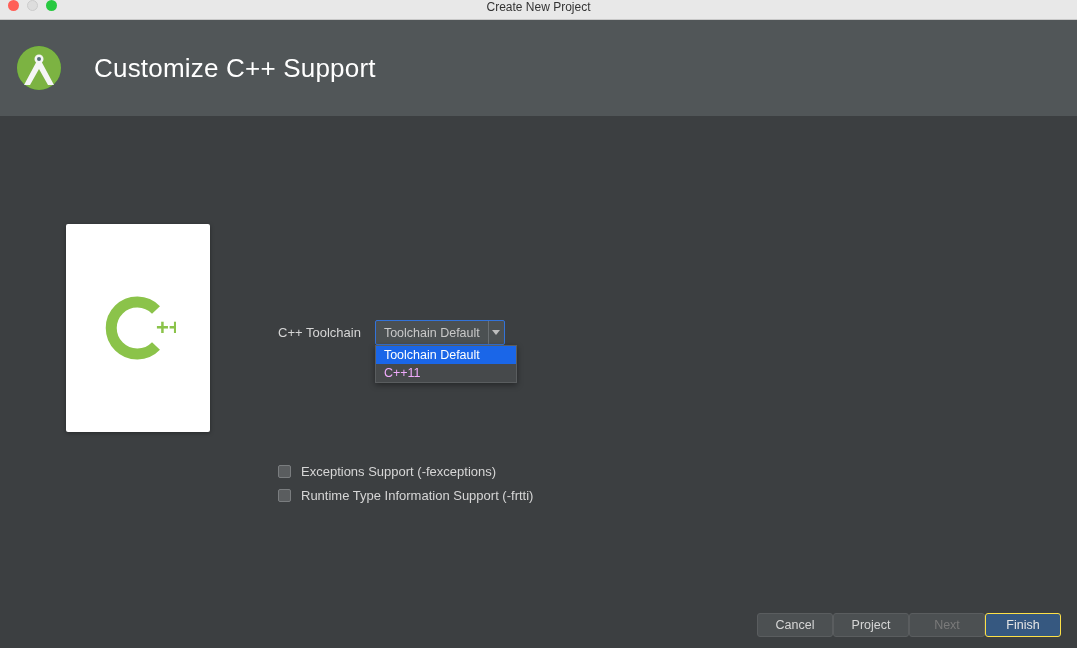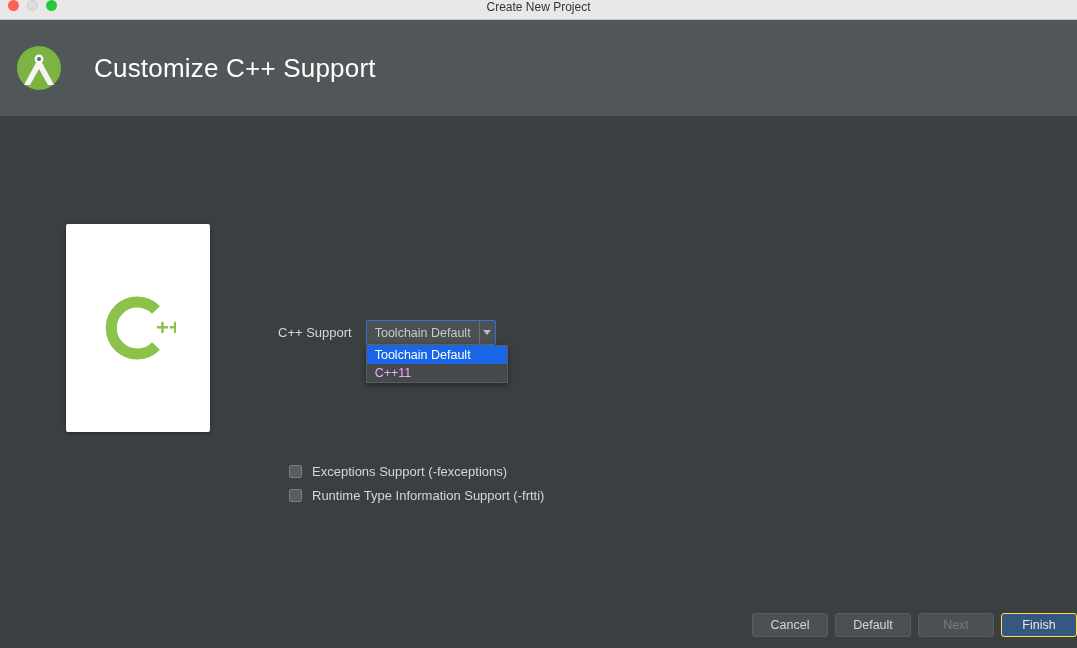--- a/index.html
+++ b/index.html
@@ -126,21 +126,21 @@
       font-size: 12.5px;
       color: #f0abfc;
       cursor: pointer;
     }
     .dropdown-item.selected {
       background: #1a66e8;
       color: #fff;
     }
     .checkbox-group {
       position: absolute;
-      left: 289px;
+      left: 278px;
       top: 348px;
       display: flex;
       flex-direction: column;
       gap: 9px;
     }
     .checkbox-row {
       display: flex;
       align-items: center;
       gap: 10px;
     }
@@ -149,21 +149,21 @@
       background: #5a5d5f;
       border: 1px solid #7a7d7f;
       border-radius: 2px;
     }
     .button-bar {
       height: 46px;
       background: #3c3f41;
       display: flex;
       justify-content: flex-end;
       align-items: center;
-      gap: 7px;
+      padding-right: 16px;
       margin-left: 44px;
     }
     .btn {
       width: 76px;
       height: 24px;
       border-radius: 3px;
       font-size: 12.5px;
       display: flex;
       align-items: center;
       justify-content: center;
@@ -211,21 +211,21 @@
   <div class="cpp-card">
     <div class="cpp-icon">
       <svg viewBox="0 0 76 76" width="76" height="76">
         <path d="M 56 20 A 26 26 0 1 0 56 56" fill="none" stroke="#8bc34a" stroke-width="11"></path>
         <text x="56" y="45" font-size="22" font-weight="bold" fill="#8bc34a">++</text>
       </svg>
     </div>
   </div>
 
   <div class="form-row">
-    <span class="label">C++ Support</span>
+    <span class="label">C++ Toolchain</span>
     <div class="combo">
       <div class="combo-box">
         <span class="combo-text">Toolchain Default</span>
         <span class="combo-arrow">
           <svg width="8" height="5" viewBox="0 0 8 5">
               <path d="M0 0 L8 0 L4 5 Z" fill="#bdbdbd"></path>
             </svg>
         </span>
       </div>
       <div class="dropdown">
@@ -242,16 +242,16 @@
     </div>
     <div class="checkbox-row">
       <div class="cb"></div>
       <span class="label">Runtime Type Information Support (-frtti)</span>
     </div>
   </div>
 </div>
 
 <div class="button-bar">
   <div class="btn">Cancel</div>
-  <div class="btn">Default</div>
+  <div class="btn">Project</div>
   <div class="btn disabled">Next</div>
   <div class="btn primary">Finish</div>
 </div>
 
 </body></html>

